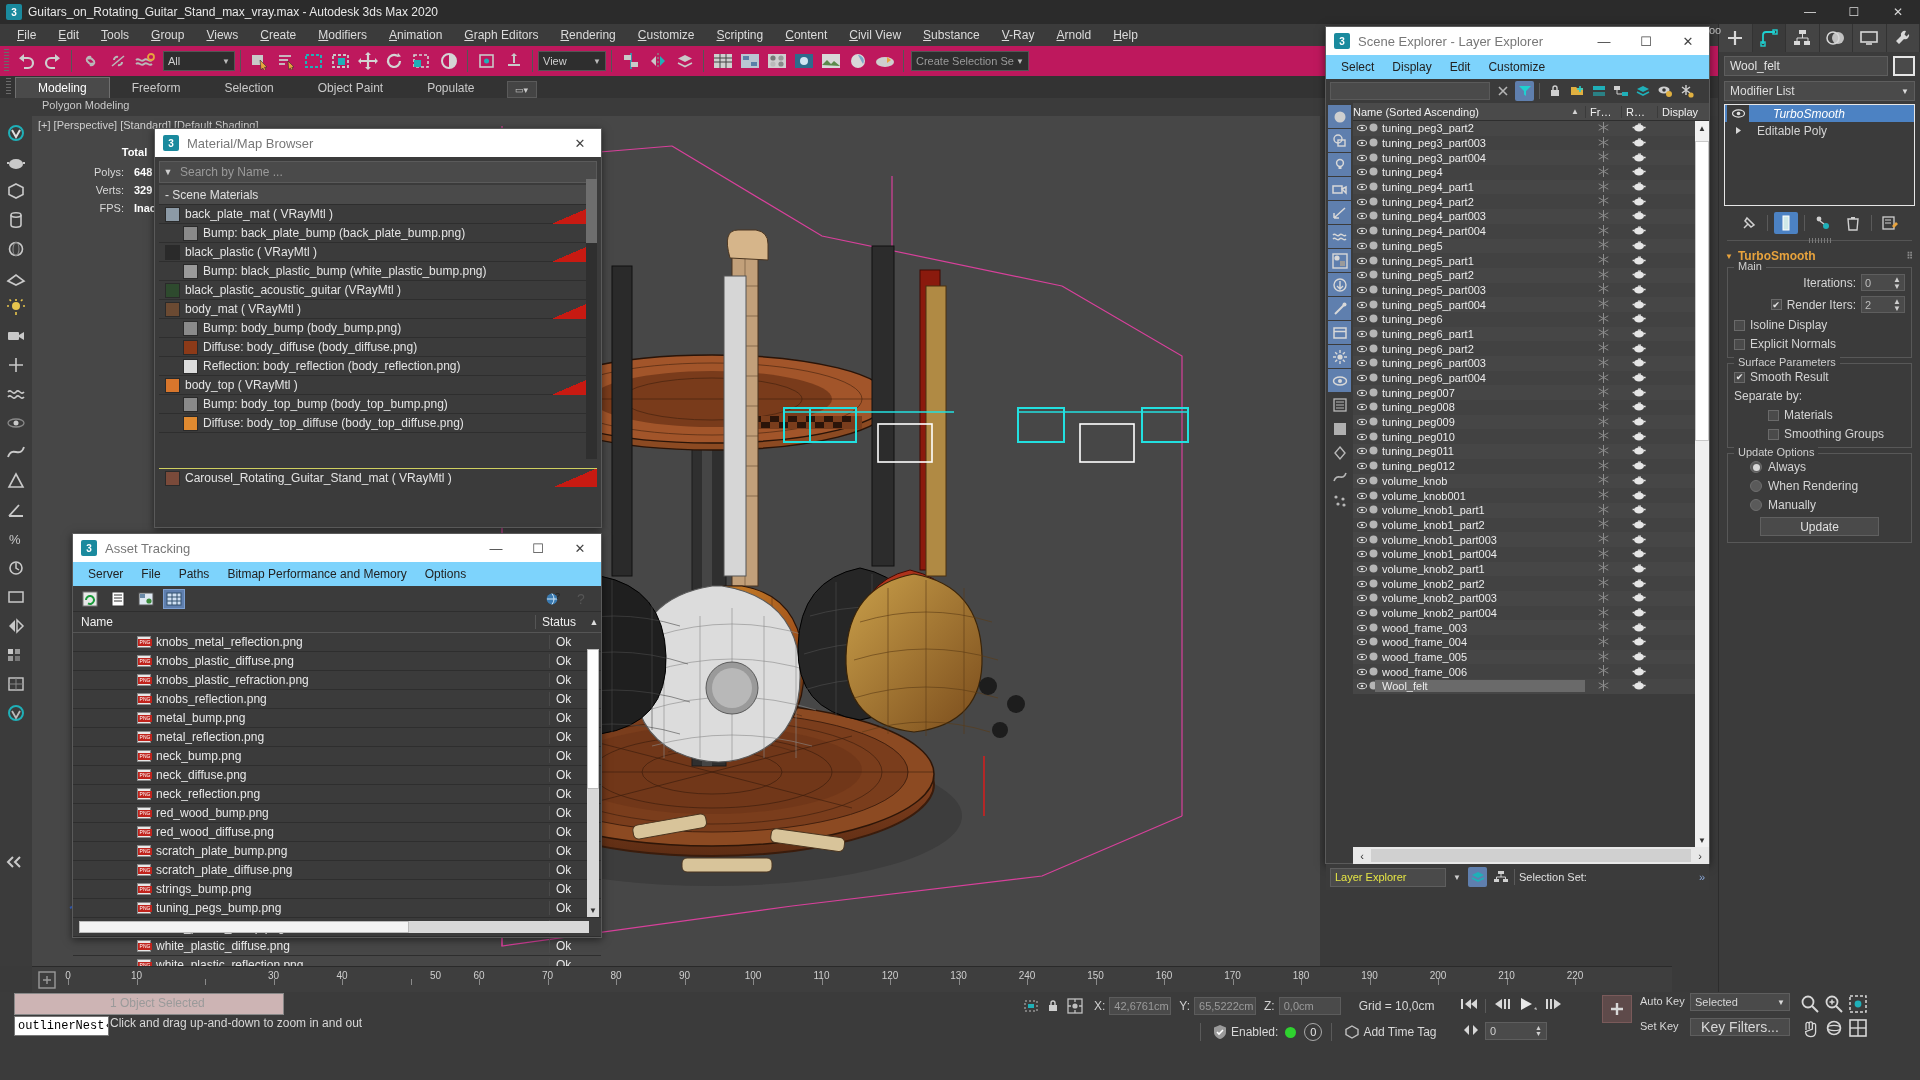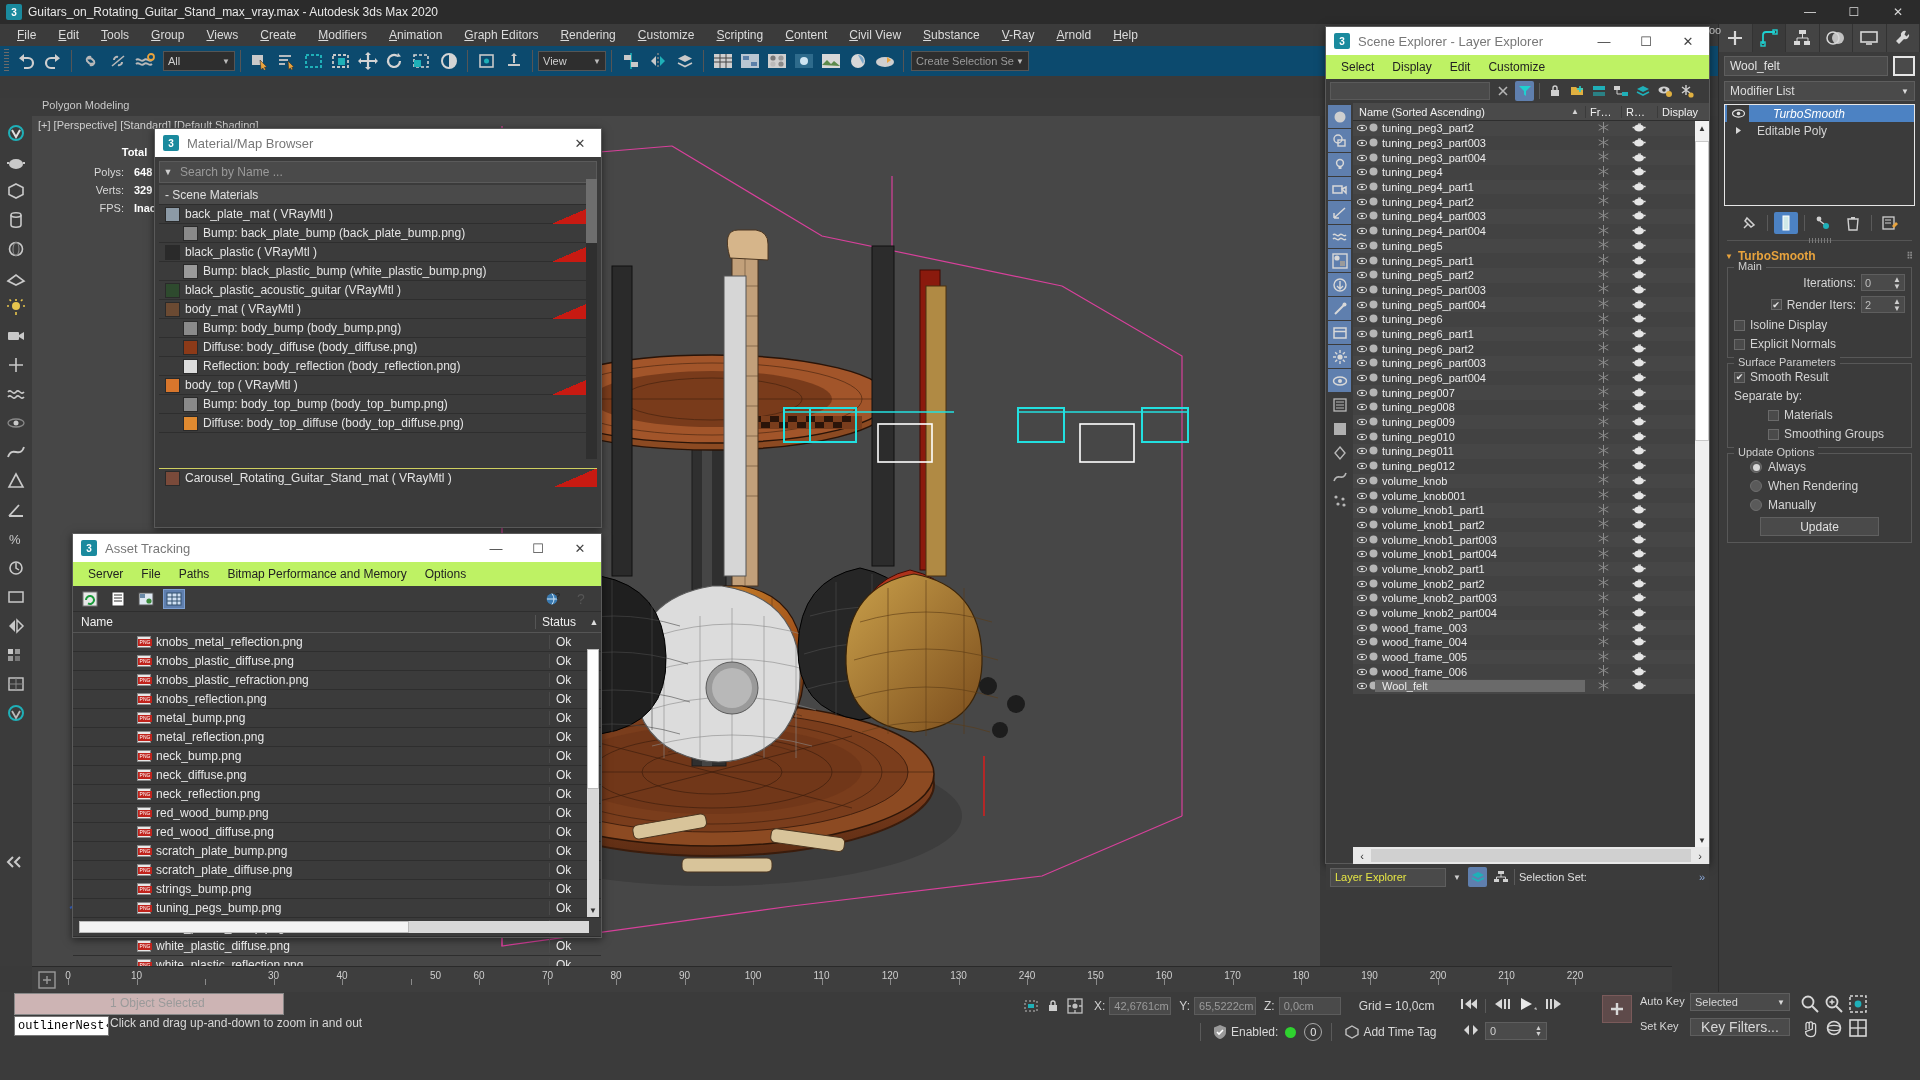--- a/index.html
+++ b/index.html
@@ -18,21 +18,21 @@
   #titlebar .wbtns { margin-left:auto; display:flex; height:24px; }
   #titlebar .wbtn { width:44px;height:24px;display:flex;align-items:center;justify-content:center;color:#d8d8d8;font-size:12px;}
 
   
   #menubar { position:absolute; left:0; top:24px; width:1920px; height:22px; background:#3b3b3b;
     display:flex; align-items:center; padding-left:6px; }
   #menubar .mi { padding:2px 11px; font-size:12px; color:#dcdcdc; white-space:nowrap; }
   #menubar .mi u { text-decoration:underline; }
 
   
-  #maintoolbar { position:absolute; left:0; top:46px; width:1920px; height:30px; background:#0c4a6e;
+  #maintoolbar { position:absolute; left:0; top:46px; width:1920px; height:30px; background:#be185d;
     display:flex; align-items:center; padding-left:4px; }
   .tb-sep { width:1px;height:22px;background:#555;margin:0 5px; }
   .tb-grip { width:5px;height:24px; background:repeating-linear-gradient(to bottom,#6a6a6a 0 1px,transparent 1px 3px); margin-right:3px;}
   .tbbtn { width:27px;height:26px;display:flex;align-items:center;justify-content:center;border-radius:2px;}
   .tbbtn svg{display:block;}
   .combo { height:20px;background:#2e2e2e;border:1px solid #555;display:flex;align-items:center;
     padding:0 4px;color:#cfcfcf;font-size:11px;}
   .combo .arw{margin-left:auto;font-size:8px;color:#bbb;}
 
   
@@ -117,21 +117,21 @@
     justify-content:center;font-size:12px;color:#e0e0e0;}
 
   
   .win{position:absolute;background:#3b3b3b;border:1px solid #5a5a5a;box-shadow:0 2px 8px rgba(0,0,0,.5);}
   .win-title{height:28px;background:#fff;display:flex;align-items:center;padding-left:8px;}
   .win-title .ic{width:16px;height:16px;background:#1a8a9e;border-radius:2px;color:#fff;font-size:10px;
     font-weight:bold;display:flex;align-items:center;justify-content:center;margin-right:8px;}
   .win-title .tx{font-size:13px;color:#777;}
   .win-title .btns{margin-left:auto;display:flex;}
   .win-title .wb{width:42px;height:28px;display:flex;align-items:center;justify-content:center;color:#444;font-size:13px;}
-  .win-menu{height:24px;background:#bef264;display:flex;align-items:center;padding-left:6px;}
+  .win-menu{height:24px;background:#7dd3fc;display:flex;align-items:center;padding-left:6px;}
   .win-menu .m{padding:2px 9px;font-size:12px;color:#222;}
 
   
   #mtlbrowser{left:154px;top:128px;width:448px;height:400px;}
   #mb-search{height:22px;background:#4a4a4a;margin:4px 4px 2px 4px;display:flex;align-items:center;border:1px solid #5a5a5a;}
   #mb-search .tri{width:16px;text-align:center;font-size:9px;color:#cfcfcf;}
   #mb-search .ph{color:#9a9a9a;font-size:12px;padding-left:4px;}
   #mb-group{margin:0 4px;height:20px;background:#4a4a4a;display:flex;align-items:center;font-size:12px;color:#e0e0e0;
     padding-left:6px;border-bottom:1px solid #2e2e2e;}
   #mb-list{margin:0 4px;height:282px;overflow:hidden;position:relative;background:#3b3b3b;}
@@ -172,21 +172,21 @@
   #se-toolbar{height:24px;background:#3b3b3b;display:flex;align-items:center;padding:0 4px;gap:3px;}
   #se-find{width:160px;height:18px;background:#4a4a4a;border:1px solid #5a5a5a;}
   .se-tb{width:19px;height:20px;display:flex;align-items:center;justify-content:center;border-radius:2px;}
   .se-tb.on{background:#5f7fae;}
   #se-body{display:flex;height:744px;}
   #se-side{width:27px;background:#3b3b3b;display:flex;flex-direction:column;align-items:center;padding-top:2px;}
   #se-side .sb{width:23px;height:23px;margin-bottom:1px;display:flex;align-items:center;justify-content:center;}
   #se-side .sb.on{background:#5f7fae;}
   #se-table{flex:1;position:relative;overflow:hidden;}
   #se-colhead{display:flex;height:18px;background:#4a4a4a;border-bottom:1px solid #2e2e2e;align-items:center;}
-  #se-colhead .h1{flex:1;padding-left:6px;font-size:11px;color:#f0f0f0;}
+  #se-colhead .h1{flex:1;font-size:11px;color:#f0f0f0;}
   #se-colhead .sortarw{font-size:8px;padding-right:6px;}
   #se-colhead .hc{width:36px;font-size:11px;color:#f0f0f0;border-left:1px solid #3b3b3b;padding-left:4px;}
   #se-colhead .hd{width:52px;font-size:11px;color:#f0f0f0;border-left:1px solid #3b3b3b;padding-left:4px;}
   .se-row{display:flex;height:14.7px;align-items:center;font-size:11px;}
   .se-row:nth-child(odd){background:#464646;}
   .se-row:nth-child(even){background:#424242;}
   .se-row .gut{width:22px;display:flex;align-items:center;gap:2px;padding-left:4px;}
   .se-row .nm{flex:1;padding-left:7px;color:#ececec;white-space:nowrap;overflow:hidden;}
   .se-row.sel .nm{background:#6a6a6a;}
   .se-row .cf{width:36px;text-align:center;color:#8d8d8d;}
@@ -427,20 +427,29 @@
     </div>
     <div style="margin-left:auto;display:flex;align-items:center;padding-right:8px">
       <span style="font-size:12px;color:#d0d0d0;margin-right:6px">Workspaces:</span>
       <div class="combo" style="width:92px">
         <span>Default</span>
         <span class="arw">▼</span>
       </div>
     </div>
   </div>
 
+  <div id="ribbon" class="nosel">
+    <div class="rgrip"></div>
+  <div class="rtab active">Modeling</div>
+      <div class="rtab">Freeform</div>
+      <div class="rtab">Selection</div>
+      <div class="rtab">Object Paint</div>
+      <div class="rtab">Populate</div>
+      <div class="rcombo">▭▾</div>
+    </div>
   <div id="ribbon2">
     <div class="lbl">Polygon Modeling</div>
   </div>
 
   <div id="lefttb" class="nosel">
     <div class="lb">
         <svg width="20" height="20" viewBox="0 0 20 20">
           <circle cx="10" cy="10" r="7" fill="none" stroke="#1fb0b8" stroke-width="2"></circle>
           <path d="M6 7l4 7 4-7" stroke="#e0e0e0" stroke-width="2" fill="none"></path>
         </svg>

